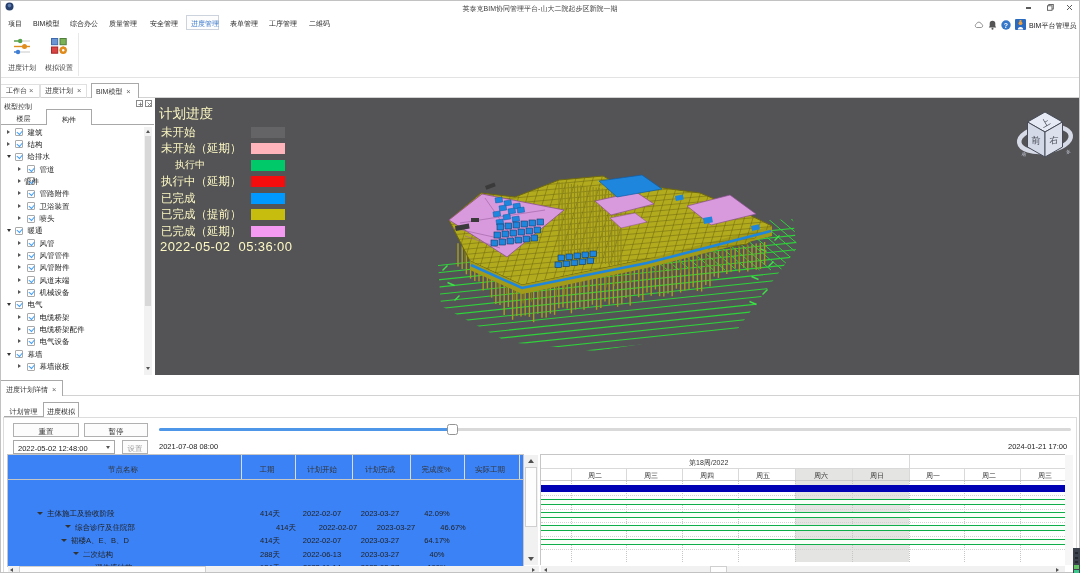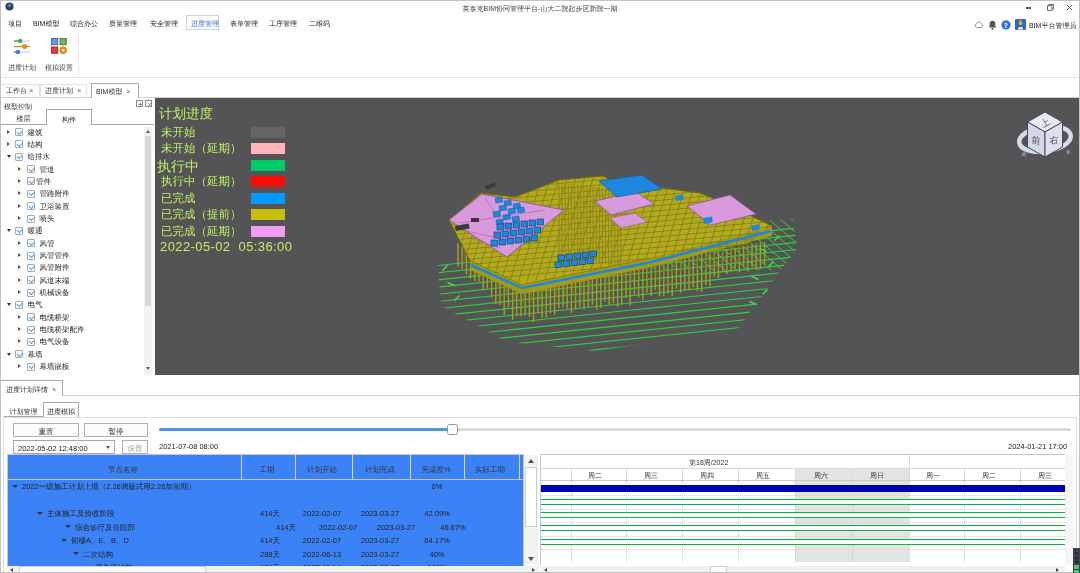--- a/index.html
+++ b/index.html
@@ -9,21 +9,21 @@
 .mi{position:absolute;top:19px;font-size:7px;color:#262626;white-space:nowrap}
 .riblabel{position:absolute;top:63px;font-size:7px;color:#3f3f3f;width:44px;text-align:center}
 .dtab{position:absolute;top:86px;font-size:7px;color:#333;white-space:nowrap}
 .dx{color:#666;font-size:7.5px}
 .trow{position:absolute;height:12px;font-size:7.5px;color:#222;white-space:nowrap}
 .tri-c{position:absolute;width:0;height:0;border-left:3.5px solid #555;border-top:2.5px solid transparent;border-bottom:2.5px solid transparent;top:2px}
 .tri-e{position:absolute;width:0;height:0;border-top:3.5px solid #333;border-left:2.5px solid transparent;border-right:2.5px solid transparent;top:3px}
 .cb{position:absolute;width:8px;height:8px;border:1px solid #a9a9a9;background:#fff;border-radius:1px;top:0.5px}
 .cb:after{content:"";position:absolute;left:0.5px;top:0.5px;width:4px;height:2.6px;border-left:1.8px solid #42a0fc;border-bottom:1.8px solid #42a0fc;transform:rotate(-50deg)}
 .tlab{position:absolute;top:0px}
-.vtxt{position:absolute;color:#bef264;white-space:nowrap}
+.vtxt{position:absolute;color:#fef9c3;white-space:nowrap}
 .sw{position:absolute;left:96px;width:34px;height:11px}
 .btn{position:absolute;border:1px solid #b0b0b0;background:#fcfcfc;font-size:7.5px;color:#333;text-align:center}
 .datelab{position:absolute;font-size:7.5px;color:#222;white-space:nowrap}
 .th{position:absolute;top:10px;font-size:7.5px;color:#333;text-align:center}
 .colsep{position:absolute;top:0px;width:1px;height:24px;background:#dcdcdc}
 .tr{position:absolute;font-size:7.5px;color:#222;white-space:nowrap;height:13px}
 .tv{position:absolute;text-align:center;font-size:7.5px}
 .rtri{position:absolute;width:0;height:0;border-top:3.5px solid #333;border-left:3px solid transparent;border-right:3px solid transparent;top:2.5px}
 .sb{position:absolute;background:#f1f1f1}
 .sbthumb{position:absolute;background:#fdfdfd;border:1px solid #cfcfcf}
@@ -138,21 +138,21 @@
       <span class="tlab" style="left:27.5px">给排水</span>
     </div>
 <div class="trow" style="left:0;top:66.5px">
       <span class="tri-c" style="left:18px"></span>
       <span class="cb" style="left:27px"></span>
       <span class="tlab" style="left:39.5px">管道</span>
     </div>
 <div class="trow" style="left:0;top:78.9px">
       <span class="tri-c" style="left:18px"></span>
       <span class="cb" style="left:27px"></span>
-      <span class="tlab" style="left:36px">管件</span>
+      <span class="tlab" style="left:24px">管件</span>
     </div>
 <div class="trow" style="left:0;top:91.2px">
       <span class="tri-c" style="left:18px"></span>
       <span class="cb" style="left:27px"></span>
       <span class="tlab" style="left:39.5px">管路附件</span>
     </div>
 <div class="trow" style="left:0;top:103.6px">
       <span class="tri-c" style="left:18px"></span>
       <span class="cb" style="left:27px"></span>
       <span class="tlab" style="left:39.5px">卫浴装置</span>
@@ -566,21 +566,21 @@
         <rect x="300" y="128" width="14" height="5" transform="rotate(-10 300 128)"></rect>
         <rect x="316" y="120" width="8" height="4"></rect>
         <rect x="330" y="88" width="10" height="4" transform="rotate(-20 330 88)"></rect>
       </g>
 </svg>
 <div class="vtxt" style="left:4px;top:7px;font-size:13.5px">计划进度</div>
 <div class="vtxt" style="left:6px;top:26.5px;font-size:11.5px">未开始</div>
 <div class="sw" style="top:28.5px;background:#646467"></div>
 <div class="vtxt" style="left:6px;top:43.0px;font-size:11.5px">未开始（延期）</div>
 <div class="sw" style="top:45.0px;background:#ffb3ba"></div>
-<div class="vtxt" style="left:2px;top:59.5px;font-size:14px">执行中</div>
+<div class="vtxt" style="left:20px;top:59.5px;font-size:10px">执行中</div>
 <div class="sw" style="top:61.5px;background:#00c96a"></div>
 <div class="vtxt" style="left:6px;top:76.0px;font-size:11.5px">执行中（延期）</div>
 <div class="sw" style="top:78.0px;background:#f50d0d"></div>
 <div class="vtxt" style="left:6px;top:92.5px;font-size:11.5px">已完成</div>
 <div class="sw" style="top:94.5px;background:#0099ff"></div>
 <div class="vtxt" style="left:6px;top:109.0px;font-size:11.5px">已完成（提前）</div>
 <div class="sw" style="top:111.0px;background:#c6bd0e"></div>
 <div class="vtxt" style="left:6px;top:125.5px;font-size:11.5px">已完成（延期）</div>
 <div class="sw" style="top:127.5px;background:#f49af2"></div>
 <div class="vtxt" style="left:5px;top:141px;font-size:13px;letter-spacing:0.4px">2022-05-02&nbsp; 05:36:00</div>
@@ -619,25 +619,20 @@
 <div class="colsep" style="left:402px"></div>
 <div class="colsep" style="left:456px"></div>
 <div class="colsep" style="left:511px"></div>
 <div class="th" style="left:75px;width:80px">节点名称</div>
 <div class="th" style="left:219px;width:80px">工期</div>
 <div class="th" style="left:274px;width:80px">计划开始</div>
 <div class="th" style="left:332px;width:80px">计划完成</div>
 <div class="th" style="left:388px;width:80px">完成度%</div>
 <div class="th" style="left:442px;width:80px">实际工期</div>
 <div style="position:absolute;left:0;top:24px;width:517px;height:1px;background:#c6c6c6"></div>
-<div class="tr" style="left:0;top:27.0px;width:517px">
-      <span class="rtri" style="left:4px"></span>
-      <span style="position:absolute;left:14px">2022一级施工计划上墙（2.26调版式用2.26加前期）</span>
-      <span class="tv" style="left:394px;width:70px">0%</span>
-    </div>
 <div class="tr" style="left:0;top:54.0px;width:517px">
       <span class="rtri" style="left:29px"></span>
       <span style="position:absolute;left:39px">主体施工及验收阶段</span>
       <span class="tv" style="left:227px;width:70px">414天</span>
       <span class="tv" style="left:279px;width:70px">2022-02-07</span>
       <span class="tv" style="left:337px;width:70px">2023-03-27</span>
       <span class="tv" style="left:394px;width:70px">42.09%</span>
     </div>
 <div class="tr" style="left:16px;top:67.5px;width:517px">
       <span class="rtri" style="left:41px"></span>

